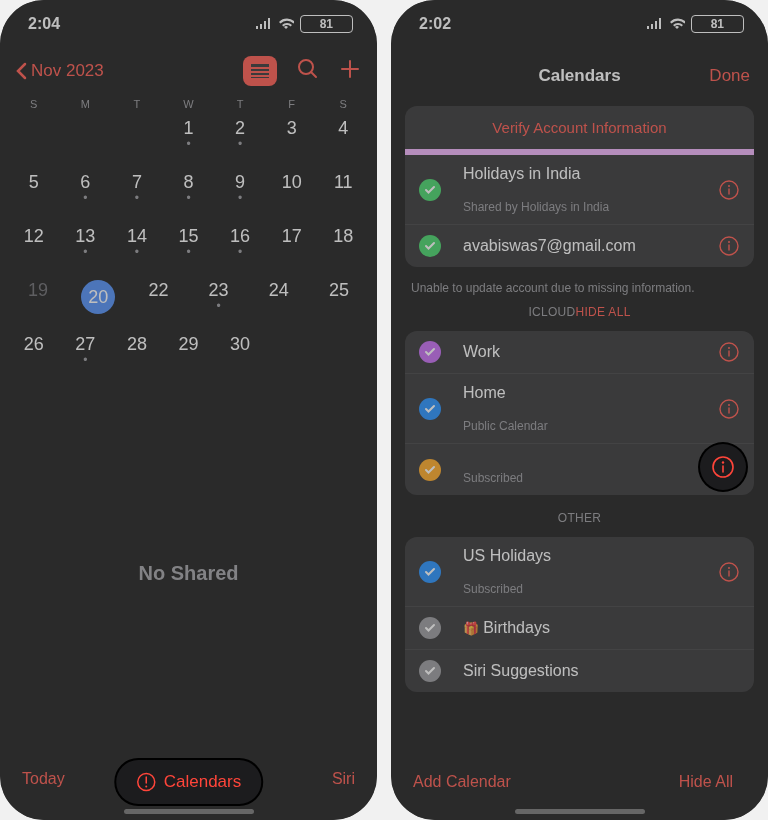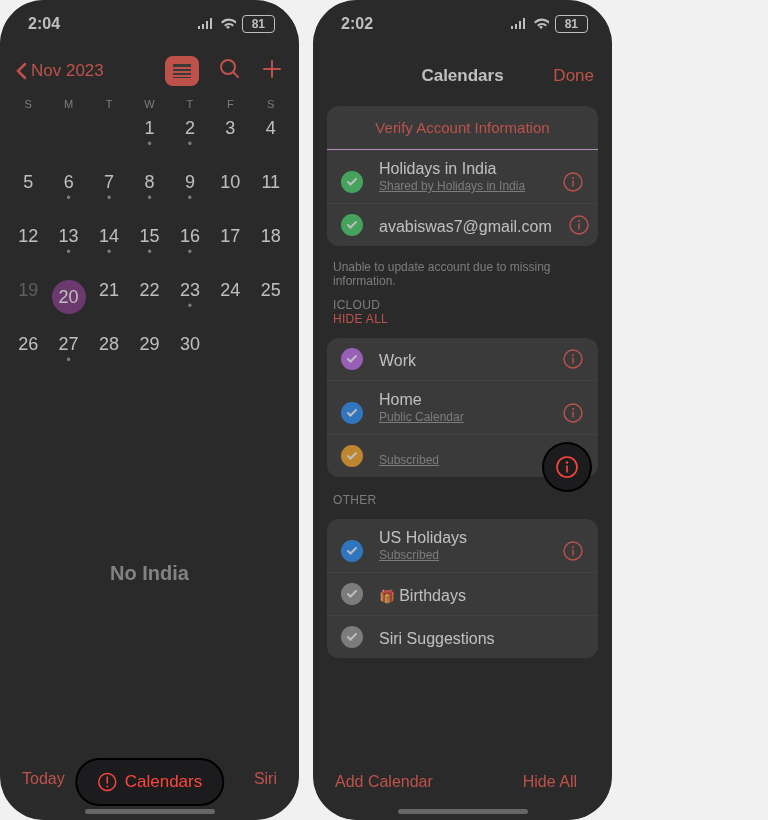--- a/index.html
+++ b/index.html
@@ -1,66 +1,66 @@
 <!DOCTYPE html>
 <html><head>
 <meta charset="utf-8">
 <style>
   * { margin: 0; padding: 0; box-sizing: border-box; font-family: -apple-system, "SF Pro Text", "Helvetica Neue", Arial, sans-serif; }
   body { background: #f1f1f1; width: 768px; height: 820px; display: flex; gap: 14px; padding: 0; }
-  .phone { width: 299px; height: 820px; background: #000; border-radius: 44px; overflow: hidden; position: relative; }
+  .phone { width: 377px; height: 820px; background: #000; border-radius: 44px; overflow: hidden; position: relative; }
   .dim-overlay { position: absolute; inset: 0; background: rgba(100,100,100,0.42); pointer-events: none; z-index: 5; border-radius: 44px; }
   .screen { position: relative; width: 100%; height: 100%; }
 
   
   .status-bar { height: 48px; display: flex; justify-content: space-between; align-items: center; padding: 0 24px 0 28px; color: #fff; font-size: 16px; font-weight: 600; }
   .status-right { display: flex; align-items: center; gap: 6px; }
-  .battery-box { border: 1px solid #fff; border-radius: 4px; padding: 1px 9px; font-size: 12px; font-weight: 700; display: inline-flex; align-items: center; }
+  .battery-box { border: 1px solid #fff; border-radius: 4px; padding: 1px 19px; font-size: 12px; font-weight: 700; display: inline-flex; align-items: center; }
 
   
   .nav-row { display: flex; align-items: center; justify-content: space-between; padding: 8px 16px 6px; }
   .nav-left { display: flex; align-items: center; color: #ff453a; font-size: 17px; gap: 4px; }
   .nav-right { display: flex; align-items: center; gap: 20px; }
   .nav-icon { color: #ff453a; }
   .nav-icon.boxed { background: #ff453a; color: #1c1c1e; width: 34px; height: 30px; border-radius: 8px; display: flex; align-items: center; justify-content: center; }
 
   .weekday-row { display: flex; padding: 6px 8px 2px; }
   .weekday-cell { flex: 1; text-align: center; color: #8e8e93; font-size: 11px; }
 
   .cal-grid { padding: 0 8px; }
   .cal-row { display: flex; }
   .cal-cell { flex: 1; height: 54px; display: flex; flex-direction: column; align-items: center; justify-content: flex-start; padding-top: 6px; color: #fff; font-size: 18px; }
   .cal-cell.dim { color: #5a5a5f; }
   .cal-cell .dot { color: #8e8e93; font-size: 12px; line-height: 6px; margin-top: 2px; }
-  .cal-cell.selected span.num { background: #701a75; color: #fff; width: 34px; height: 34px; border-radius: 50%; display: flex; align-items: center; justify-content: center; }
+  .cal-cell.selected span.num { background: #3b82f6; color: #fff; width: 34px; height: 34px; border-radius: 50%; display: flex; align-items: center; justify-content: center; }
 
   .no-events { text-align: center; color: #98989d; font-size: 20px; font-weight: 600; margin-top: 180px; }
 
   .bottom-bar { position: absolute; bottom: 0; left: 0; right: 0; height: 68px; display: flex; align-items: center; justify-content: space-between; padding: 0 22px 14px; gap: 36px; }
   .bottom-btn { color: #ff453a; font-size: 16px; }
   .callout { position: absolute; left: 50%; transform: translateX(-50%); bottom: 16px; background: #1c1c1e; border-radius: 26px; padding: 12px 20px; display: flex; align-items: center; gap: 8px; color: #ff453a; font-size: 17px; z-index: 10; box-shadow: 0 0 0 2px #000; }
   .home-indicator { position: absolute; bottom: 6px; left: 50%; transform: translateX(-50%); width: 130px; height: 5px; background: #666; border-radius: 3px; z-index: 11; }
 
   
   .modal-header { display: flex; align-items: center; justify-content: space-between; padding: 18px 18px 12px; }
   .modal-title { color: #fff; font-size: 17px; font-weight: 600; position: absolute; left: 50%; transform: translateX(-50%); }
   .done-btn { color: #ff453a; font-size: 17px; margin-left: auto; }
 
   .section { margin: 8px 14px; background: #1c1c1e; border-radius: 12px; overflow: hidden; }
-  .verify-row { color: #ff453a; text-align: center; padding: 13px 8px; font-size: 15px; border-bottom: 1px solid #f0abfc; }
-  .cal-item { display: flex; align-items: flex-end; padding: 10px 14px; gap: 16px; border-bottom: 1px solid #2c2c2e; }
+  .verify-row { color: #ff453a; text-align: center; padding: 13px 8px; font-size: 15px; border-bottom: 6px solid #f0abfc; }
+  .cal-item { display: flex; align-items: center; padding: 10px 14px; gap: 22px; border-bottom: 1px solid #2c2c2e; }
   .cal-item:last-child { border-bottom: none; }
   .check { width: 22px; height: 22px; border-radius: 50%; display: flex; align-items: center; justify-content: center; flex-shrink: 0; }
   .check svg { width: 12px; height: 12px; }
   .cal-item-text { flex: 1; }
   .cal-item-title { color: #fff; font-size: 16px; }
-  .cal-item-sub { color: #8e8e93; font-size: 12px; margin-top: 1px; text-decoration: underline; }
+  .cal-item-sub { color: #8e8e93; font-size: 12px; margin-top: 17px; }
   .info-icon { color: #ff453a; width: 22px; height: 22px; flex-shrink: 0; }
 
-  .section-header { display: flex; justify-content: center; padding: 8px 20px 4px; color: #8e8e93; font-size: 12px; text-transform: uppercase; letter-spacing: 0.3px; flex-direction: column; }
+  .section-header { display: flex; justify-content: center; padding: 8px 20px 4px; color: #8e8e93; font-size: 12px; text-transform: uppercase; letter-spacing: 0.3px; }
   .section-header .link { color: #ff453a; }
   .footer-note { color: #8e8e93; font-size: 12px; padding: 6px 20px 2px; }
 
   .info-callout { position: absolute; right: 22px; top: 444px; width: 46px; height: 46px; border-radius: 50%; background: #1c1c1e; display: flex; align-items: center; justify-content: center; z-index: 10; box-shadow: 0 0 0 2px #000; }
   .info-callout svg { color: #ff453a; width: 24px; height: 24px; }
 
   .bottom-bar2 { position: absolute; bottom: 0; left: 0; right: 13px; height: 62px; display: flex; align-items: center; justify-content: space-between; padding: 0 22px 14px; color: #ff453a; font-size: 16px; }
 
   .gift-icon { color: #ff453a; font-size: 13px; margin-right: 4px; }
 </style>
@@ -197,23 +197,20 @@
           </div>
         </div>
         <div class="cal-row">
           <div class="cal-cell dim">
             <span class="num">19</span>
           </div>
           <div class="cal-cell selected">
             <span class="num">20</span>
           </div>
           <div class="cal-cell">
-            <span class="num">21</span>
-          </div>
-          <div class="cal-cell">
             <span class="num">22</span>
           </div>
           <div class="cal-cell">
             <span class="num">23</span>
             <span class="dot">•</span>
           </div>
           <div class="cal-cell">
             <span class="num">24</span>
           </div>
           <div class="cal-cell">
@@ -239,21 +236,21 @@
           </div>
           <div class="cal-cell">
             <span class="num"></span>
           </div>
           <div class="cal-cell">
             <span class="num"></span>
           </div>
         </div>
       </div>
 
-    <div class="no-events">No India</div>
+    <div class="no-events">No Shared</div>
 
     <div class="bottom-bar">
       <span class="bottom-btn">Today</span>
       <span></span>
       <span class="bottom-btn">Siri</span>
     </div>
     <div class="home-indicator"></div>
   </div>
   <div class="dim-overlay"></div>
   <div class="callout">

